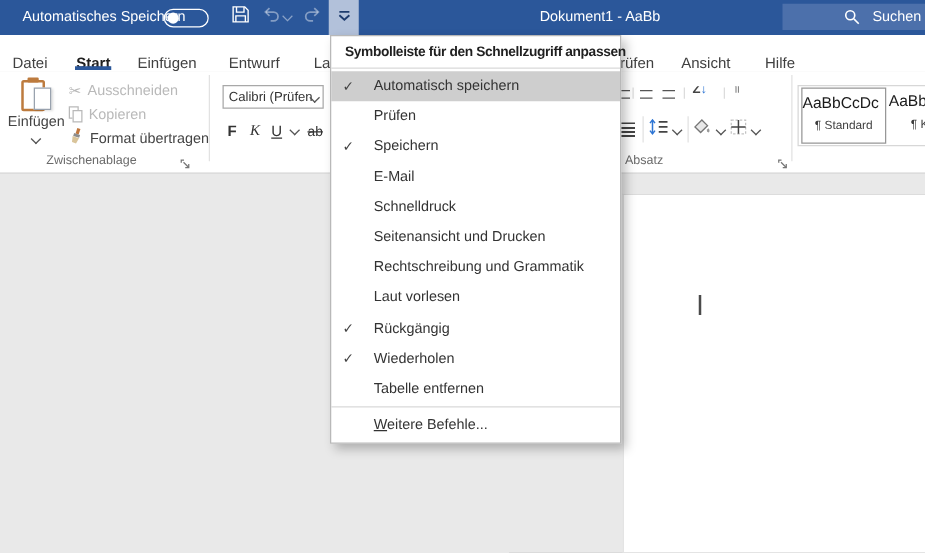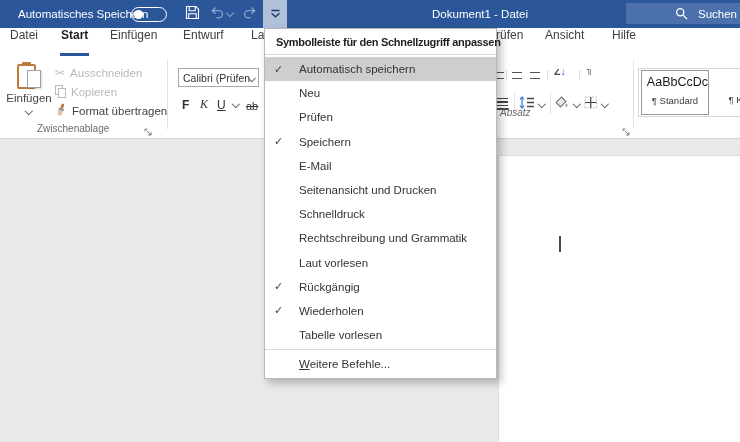--- a/index.html
+++ b/index.html
@@ -22,21 +22,21 @@
              border-bottom:1.3px solid rgba(255,255,255,.45);transform:rotate(45deg);margin-top:-3px;}
   .doc-title{position:absolute;left:480px;top:0;height:28px;transform:translateX(-50%);
              display:flex;align-items:center;color:#fff;font-size:11.5px;white-space:nowrap;}
   .search-box{position:absolute;left:626px;top:3px;width:130px;height:21px;background:#4c70ab;
               display:flex;align-items:center;color:#fff;font-size:11.5px;cursor:pointer;}
   .search-box svg{margin-left:49px;}
   .search-box .s-label{margin-left:10px;white-space:nowrap;}
 
   
   .tabrow{position:absolute;left:0;top:28px;width:740px;height:29px;background:#fff;z-index:1;}
-  .tab{position:absolute;top:0;height:29px;display:flex;align-items:flex-start;
+  .tab{position:absolute;top:0;height:29px;display:flex;align-items:flex-end;
        font-size:12px;color:#404040;cursor:pointer;white-space:nowrap;}
   .tab:nth-of-type(1){left:10px}.tab:nth-of-type(2){left:61px}.tab:nth-of-type(3){left:110px}
   .tab:nth-of-type(4){left:183px}.tab:nth-of-type(5){left:251px}.tab:nth-of-type(6){left:488px}
   .tab:nth-of-type(7){left:545px}.tab:nth-of-type(8){left:612px}
   .tab.active{font-weight:700;color:#1f1f1f;}
   .tab.active::after{content:"";position:absolute;left:-1px;right:-1px;bottom:1px;height:3px;background:#2b579a;}
 
   
   .ribbon{position:absolute;left:0;top:57px;width:740px;height:81px;background:#fff;
           border-bottom:1px solid #d2d2d2;z-index:1;}
@@ -84,21 +84,21 @@
   .frag-p{position:absolute;left:94px;top:-5px;font-size:11.5px;color:#555;}
 
   .icon-btn{position:absolute;top:36px;height:22px;display:flex;align-items:center;gap:4px;cursor:pointer;}
   .justify-ic{width:13px;height:12px;background:repeating-linear-gradient(#444 0 1.5px,transparent 1.5px 3.4px);}
   .vsep2{position:absolute;top:36px;width:1px;height:21px;background:#e2e2e2;}
 
   .gallery{position:absolute;left:638px;top:11px;width:102px;height:47px;border:1px solid #d7d7d7;background:#fff;}
   .style-card{position:absolute;top:1px;height:43px;background:#fff;cursor:pointer;}
   .card1{left:2px;width:66px;border:1px solid #979797;}
   .card2{left:72px;width:62px;}
-  .style-prev{display:block;text-align:right;font-size:12.5px;color:#1a1a1a;margin-top:4px;white-space:nowrap;}
+  .style-prev{display:block;text-align:left;font-size:12.5px;color:#1a1a1a;margin-top:4px;white-space:nowrap;}
   .style-name{display:block;text-align:center;font-size:9.5px;color:#3d3d3d;margin-top:6px;white-space:nowrap;}
 
   
   .tooltip{position:absolute;left:499px;top:56px;height:16px;padding:0 5px;background:#fff;
            border:1px solid #9b9b9b;color:#575757;font-size:10px;letter-spacing:-0.2px;
            display:flex;align-items:center;white-space:nowrap;box-shadow:2px 2px 3px rgba(0,0,0,.12);z-index:30;}
 
   
   .qat-menu{position:absolute;left:264px;top:28px;width:231px;background:#fff;border:1px solid #b8b8b8;
             box-shadow:4px 4px 8px rgba(0,0,0,.25);z-index:50;padding-bottom:2px;}
@@ -152,21 +152,21 @@
       </span>
     </div>
     <div class="tb-btn qat-btn">
       <span>
         <svg width="11" height="10" viewBox="0 0 11 10" fill="none" stroke="#1d3b6d" stroke-width="1.5">
           <path d="M1.5 1.5 h8"></path>
           <path d="M1.5 4.2 L5.5 7.8 L9.5 4.2"></path>
         </svg>
       </span>
     </div>
-    <div class="doc-title">Dokument1 - Datei</div>
+    <div class="doc-title">Dokument1 - AaBb</div>
     <div class="search-box">
       <svg width="13" height="13" viewBox="0 0 13 13" fill="none" stroke="#fff" stroke-width="1.3">
         <circle cx="5.2" cy="5.2" r="3.6"></circle>
           <path d="M8.1 8.1 L12 12"></path>
       </svg>
       <span class="s-label">Suchen</span>
     </div>
   </div>
 
   <div class="tabrow">
@@ -286,21 +286,21 @@
     </div>
     <div class="icon-btn" style="left:584px;">
       <span>
         <svg width="14" height="13" viewBox="0 0 14 13" fill="none">
           <rect x="1" y="1" width="11.5" height="11" stroke="#c3c3c3" stroke-width="1" stroke-dasharray="2 1.4"></rect>
           <path d="M1 6.5 h11.5 M6.75 1 v11" stroke="#444" stroke-width="1.2"></path>
         </svg>
       </span>
       <span class="chev"></span>
     </div>
-    <div class="group-label" style="left:500px;top:50px;font-style:italic;">Absatz</div>
+    <div class="group-label" style="left:500px;top:66px;">Absatz</div>
     <div class="launcher" style="left:622px;top:66px;">
       <svg width="9" height="9" viewBox="0 0 9 9" fill="none" stroke="#767676" stroke-width="1">
         <path d="M1 3.2 V1 H3.2"></path>
           <path d="M2.8 2.8 L7 7"></path>
           <path d="M7 4.2 V7 H4.2"></path>
       </svg>
     </div>
     <div class="group-sep" style="left:633px;"></div>
 
     <div class="gallery">
@@ -322,61 +322,57 @@
   <div class="qat-menu">
     <div class="menu-header">Symbolleiste für den Schnellzugriff anpassen</div>
     <div class="menu-sep"></div>
     <div id="qat-items">
         <div class="qat-item hl">
       <span class="check">✓</span>
       <span class="mi-label">Automatisch speichern</span>
     </div>
         <div class="qat-item">
       <span class="check"></span>
-      <span class="mi-label">Neu</span>
-    </div>
-        <div class="qat-item">
-      <span class="check"></span>
       <span class="mi-label">Prüfen</span>
     </div>
         <div class="qat-item">
       <span class="check">✓</span>
       <span class="mi-label">Speichern</span>
     </div>
         <div class="qat-item">
       <span class="check"></span>
       <span class="mi-label">E-Mail</span>
     </div>
         <div class="qat-item">
       <span class="check"></span>
+      <span class="mi-label">Schnelldruck</span>
+    </div>
+        <div class="qat-item">
+      <span class="check"></span>
       <span class="mi-label">Seitenansicht und Drucken</span>
-    </div>
-        <div class="qat-item">
-      <span class="check"></span>
-      <span class="mi-label">Schnelldruck</span>
     </div>
         <div class="qat-item">
       <span class="check"></span>
       <span class="mi-label">Rechtschreibung und Grammatik</span>
     </div>
         <div class="qat-item">
       <span class="check"></span>
       <span class="mi-label">Laut vorlesen</span>
     </div>
         <div class="qat-item">
       <span class="check">✓</span>
       <span class="mi-label">Rückgängig</span>
     </div>
         <div class="qat-item">
       <span class="check">✓</span>
       <span class="mi-label">Wiederholen</span>
     </div>
         <div class="qat-item">
       <span class="check"></span>
-      <span class="mi-label">Tabelle vorlesen</span>
+      <span class="mi-label">Tabelle entfernen</span>
     </div>
         <div class="menu-sep"></div>
         <div class="qat-item">
       <span class="check"></span>
       <span class="mi-label"><u>W</u>eitere Befehle...</span>
     </div>
       </div>
   </div>
 
 </div>

